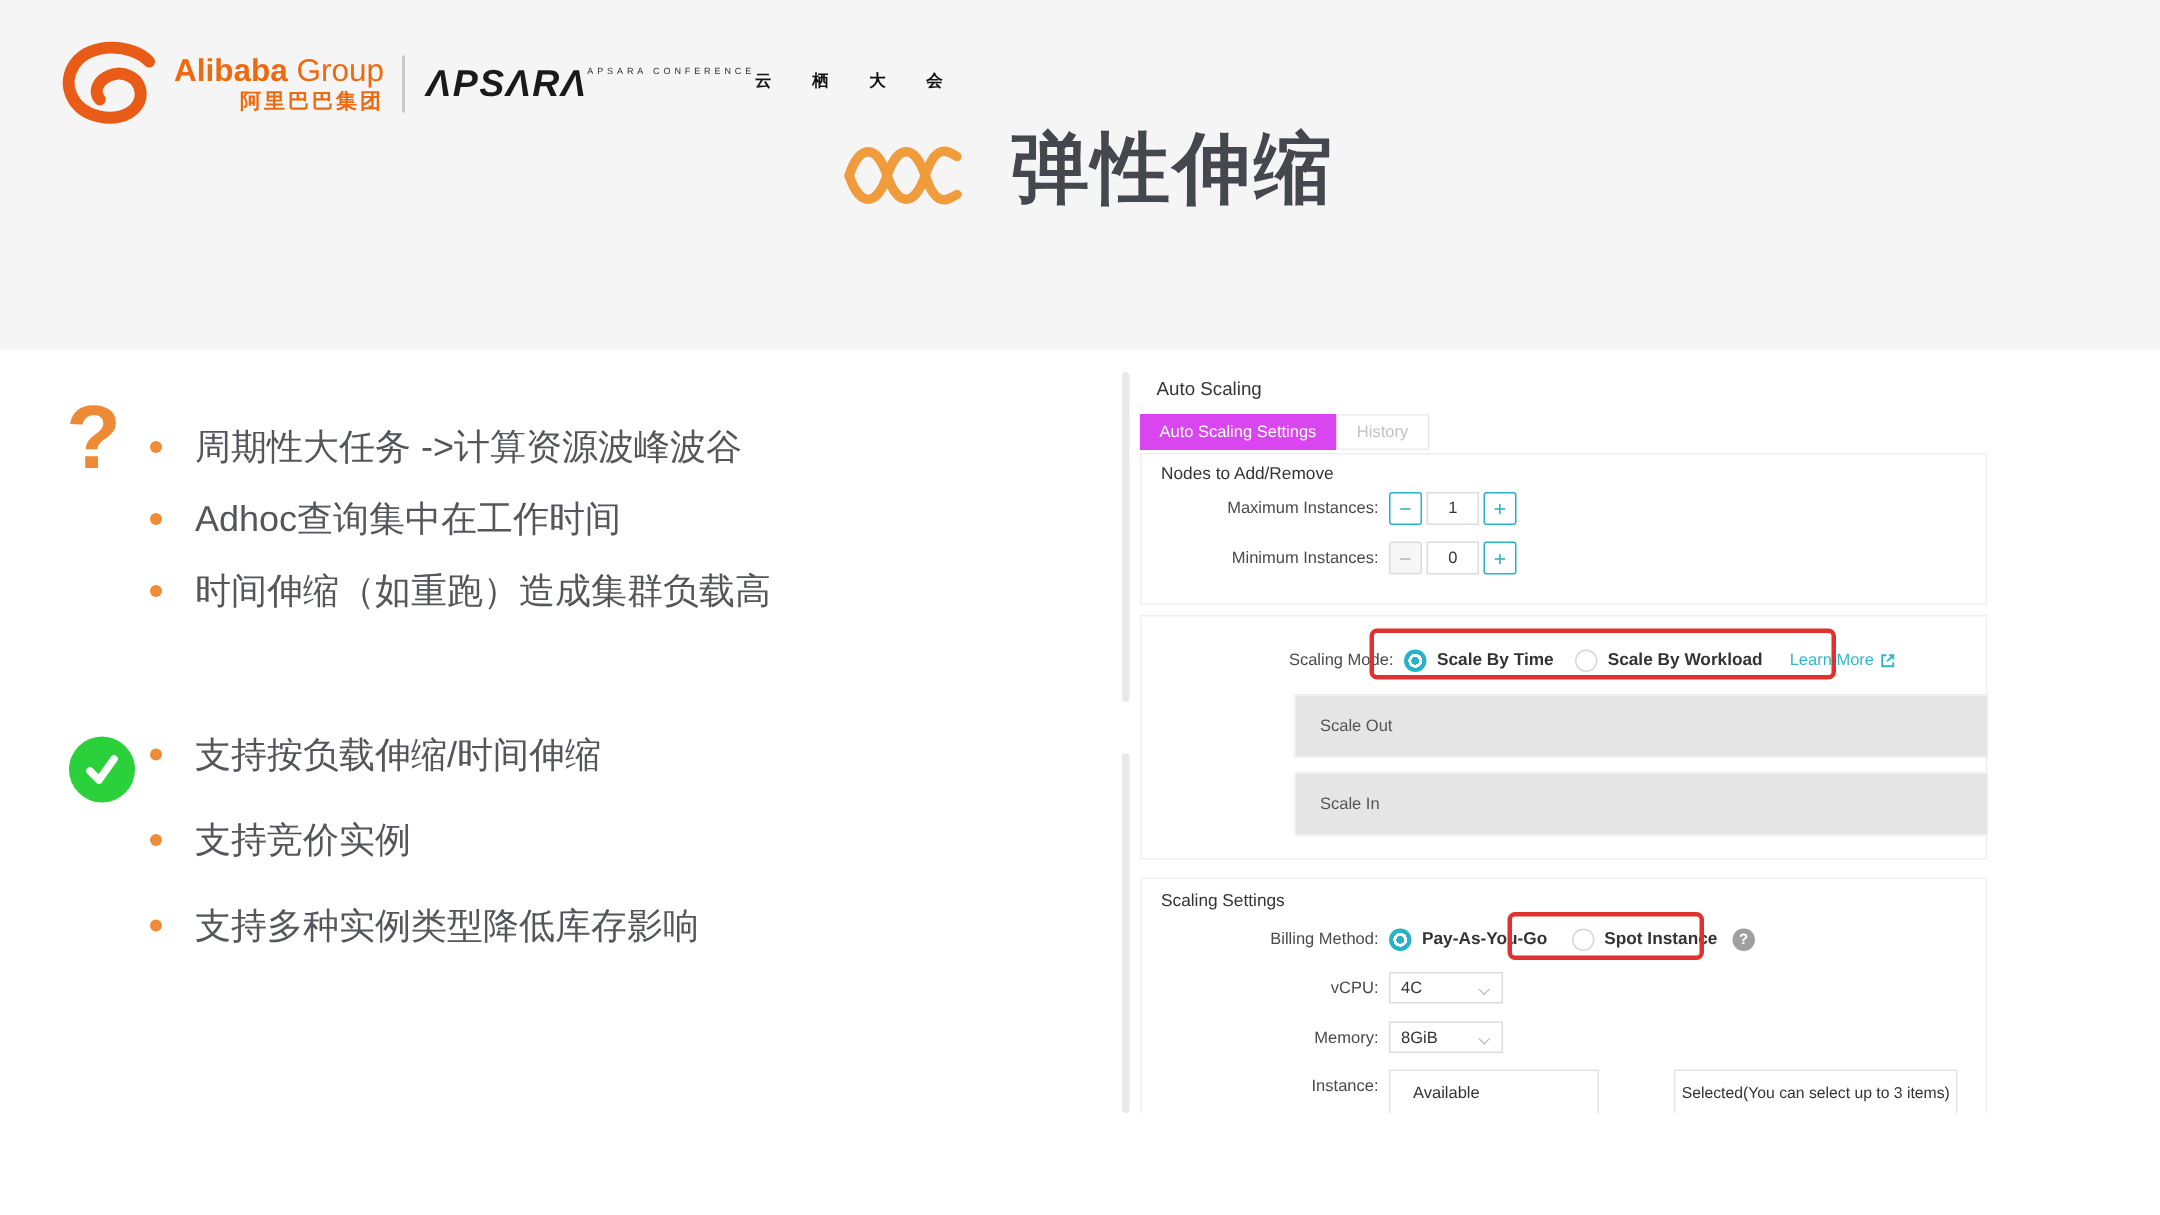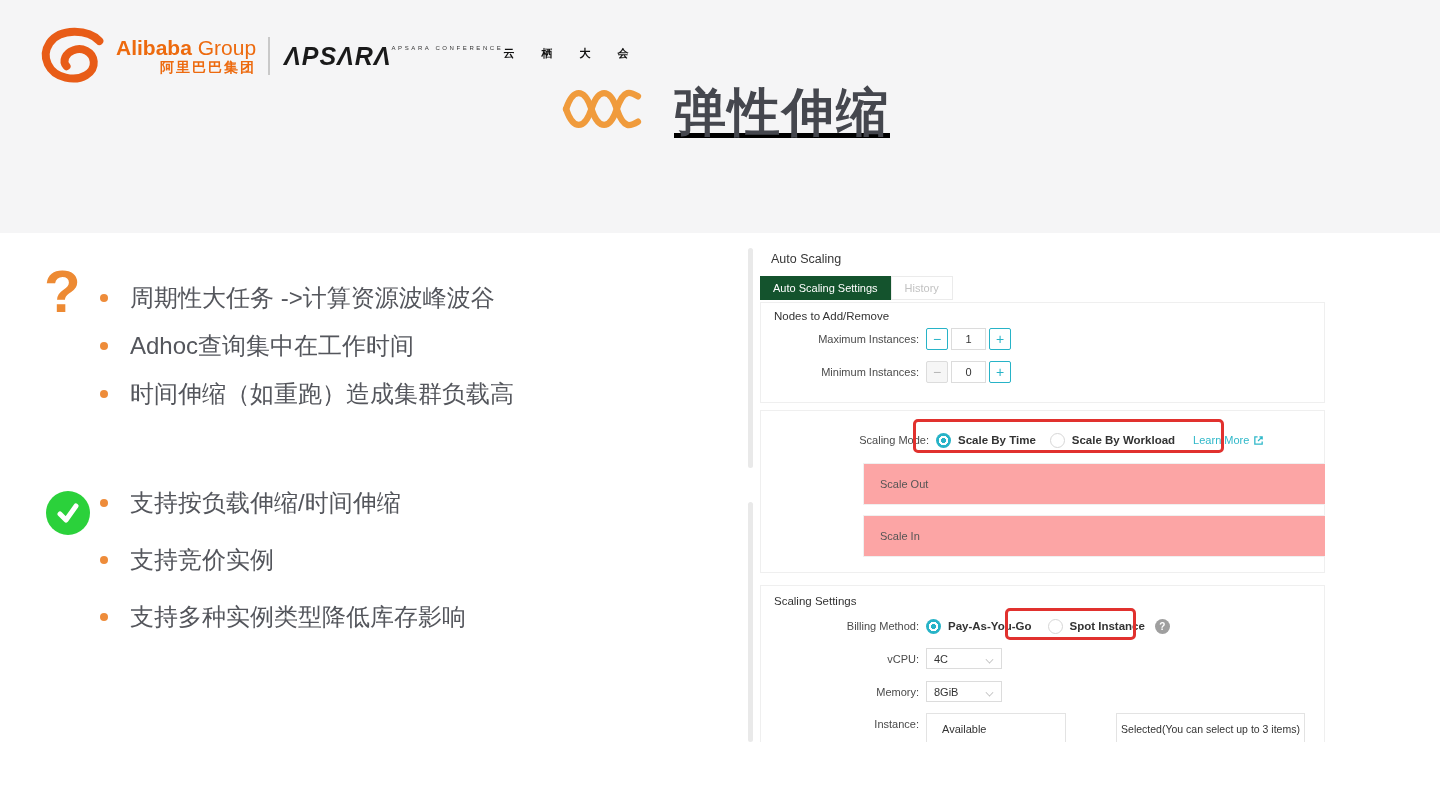--- a/index.html
+++ b/index.html
@@ -17,21 +17,21 @@
   .ali-en { font-size:21px; color:#ed6a0e; line-height:22px; }
   .ali-en b { font-weight:bold; }
   .ali-cn { font-size:14px; font-weight:bold; color:#ed6a0e; letter-spacing:2px; margin-left:44px; line-height:16px; }
   .logo-div { width:2px; height:38px; background:#c9c9c9; margin:0 14px 0 12px; }
   .apsara { display:flex; }
   .apsara-word { font-size:25px; font-weight:800; color:#1a1a1a; letter-spacing:1px; line-height:24px; font-style:italic; }
   .apsara-sub { font-size:6px; letter-spacing:2.6px; color:#333; margin-top:1px; }
   .apsara-cn { font-size:11px; font-weight:bold; color:#111; letter-spacing:12px; margin-top:2px; }
 
   
-  .title-row { position:absolute; left:0; top:78px; width:1440px; display:flex; align-items:flex-start; justify-content:center; gap:20px;text-decoration:underline; }
+  .title-row { position:absolute; left:0; top:78px; width:1440px; display:flex; align-items:flex-end; justify-content:center; gap:20px; }
   .wave-ic { width:104px; height:62px; }
   .slide-title { font-size:52px; font-weight:bold; color:#45474e; letter-spacing:2px; }
 
   
   .q-icon { position:absolute; left:44px; top:262px; font-size:60px; font-weight:800; color:#ed8a33; line-height:60px; }
   .check-icon { position:absolute; left:46px; top:491px; width:44px; height:44px; border-radius:50%; background:#2bd13b; display:flex; align-items:center; justify-content:center; }
   .blist { position:absolute; left:100px; list-style:none; }
   .blist.g1 { top:284px; }
   .blist.g2 { top:489px; }
   .blist li { display:flex; align-items:center; height:28px; }
@@ -41,21 +41,21 @@
   .btxt { font-size:24px; color:#54565c; white-space:nowrap; }
 
   
   .console { position:absolute; left:745px; top:238px; width:580px; height:504px; background:#fff; overflow:hidden; font-size:11px; color:#4a4a4a; }
   .scroll-strip { position:absolute; width:5px; border-radius:3px; background:#e9e9e9; left:3px; }
   .strip1 { top:10px; height:220px; }
   .strip2 { top:264px; height:240px; }
   .con-title { position:absolute; left:26px; top:14px; font-size:12.5px; color:#363636; }
   .tabs { position:absolute; left:15px; top:38px; display:flex; }
   .tab { height:24px; padding:0 13px; display:flex; align-items:center; font-size:11px; cursor:default; }
-  .tab.active { background:#14532d; color:#fff; }
+  .tab.active { background:#d946ef; color:#fff; }
   .tab.idle { background:#fff; color:#c2c2c2; border:1px solid #ebebeb; }
 
   .cbox { position:absolute; left:15px; width:565px; border:1px solid #efefef; background:#fff; }
   .box1 { top:64px; height:101px; }
   .box2 { top:172px; height:163px; }
   .box3 { top:347px; height:158px; }
   .cbox h4 { position:absolute; left:13px; font-size:11.5px; font-weight:normal; color:#333; }
   .box1 h4 { top:7px; }
   .box3 h4 { top:9px; }
 
@@ -74,21 +74,21 @@
   .radio.unsel { background:#fff; border:1px solid #d6d6d6; }
   .rlabel { font-size:11.5px; color:#333; margin-left:7px; white-space:nowrap; }
   .link { font-size:11px; color:#2fb8c9; margin-left:18px; display:flex; align-items:center; gap:4px; white-space:nowrap; }
 
   
   .hl { position:absolute; border:3px solid #e1312e; border-radius:5px; z-index:6; background:transparent; }
   .hlA { left:168px; top:181px; width:311px; height:34px; }
   .hlB { left:260px; top:370px; width:131px; height:32px; }
 
   
-  .gpanel { position:absolute; left:102px; width:463px; height:42px; background:#fca5a5; border:1px solid #f0f0f0; display:flex; align-items:center; padding-left:16px; font-size:11px; color:#555; }
+  .gpanel { position:absolute; left:102px; width:463px; height:42px; background:#e5e5e5; border:1px solid #f0f0f0; display:flex; align-items:center; padding-left:16px; font-size:11px; color:#555; }
   .gp-out { top:52px; }
   .gp-in  { top:104px; }
 
   
   .sel-box { width:76px; height:21px; border:1px solid #dcdcdc; background:#fff; display:flex; align-items:center; justify-content:space-between; padding:0 7px; margin-left:7px; font-size:11px; color:#333; }
   .chev { width:8px; height:8px; position:relative; }
   .chev::before { content:""; position:absolute; left:0; top:1px; width:6px; height:6px; border-right:1.4px solid #bbb; border-bottom:1.4px solid #bbb; transform:rotate(45deg) scale(.8); }
 
   .help-badge { width:15px; height:15px; border-radius:50%; background:#9f9f9f; color:#fff; font-size:10px; font-weight:bold; display:flex; align-items:center; justify-content:center; margin-left:10px; }
 

